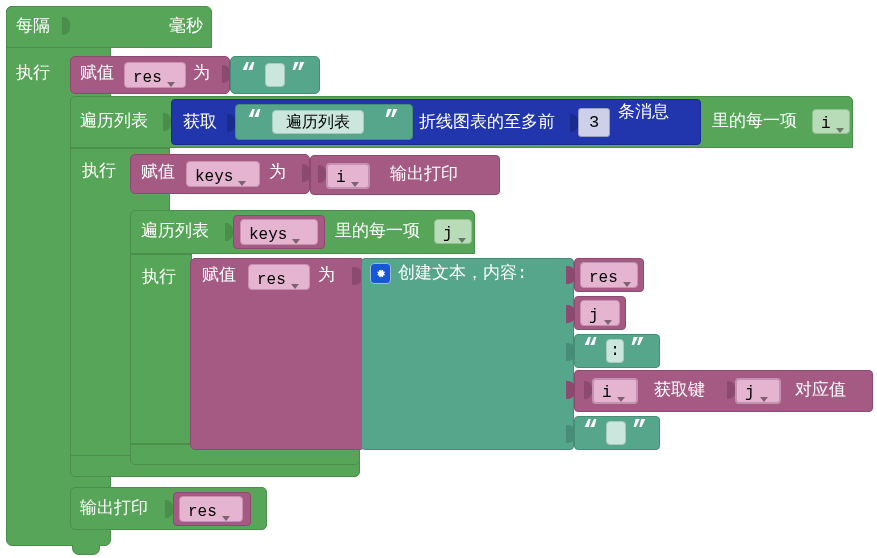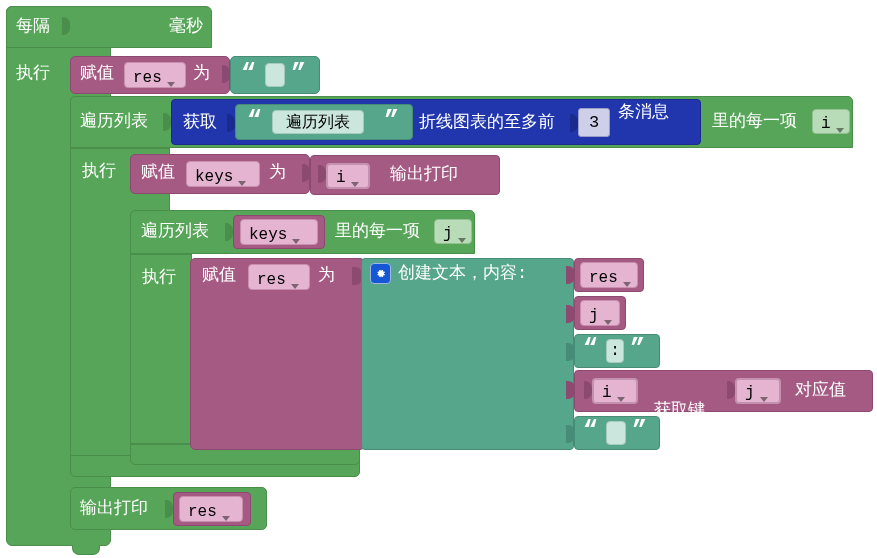--- a/index.html
+++ b/index.html
@@ -202,21 +202,21 @@
   <div class="strfield" style="left:606px;top:339px;width:18px;height:24px;">:</div>
   <span class="q" style="left:630px;top:337px;">”</span>
 
   <div class="notch" style="left:566px;top:381px;width:9px;height:18px;border-radius:0 7px 7px 0;background:#8d4a70;"></div>
   <div class="blk purple" style="left:574px;top:370px;width:299px;height:42px;border-radius:4px;"></div>
   <div class="notch" style="left:584px;top:381px;width:8px;height:18px;border-radius:0 7px 7px 0;background:#8d4a70;"></div>
   <div class="field f-pink" style="left:592px;top:378px;width:46px;height:26px;border:2px solid #c492b0;">
     <span>i</span>
     <span class="caret"></span>
   </div>
-  <span class="lbl" style="left:654px;top:402px;">获取键</span>
+  <span class="lbl" style="left:654px;top:382px;">获取键</span>
   <div class="notch" style="left:727px;top:381px;width:8px;height:18px;border-radius:0 7px 7px 0;background:#8d4a70;"></div>
   <div class="field f-pink" style="left:735px;top:378px;width:46px;height:26px;border:2px solid #c492b0;">
     <span>j</span>
     <span class="caret"></span>
   </div>
   <span class="lbl" style="left:795px;top:382px;">对应值</span>
 
   <div class="notch" style="left:566px;top:425px;width:9px;height:18px;border-radius:0 7px 7px 0;background:#468c76;"></div>
   <div class="blk teal" style="left:574px;top:416px;width:86px;height:34px;border-radius:4px;"></div>
   <span class="q" style="left:583px;top:419px;">“</span>

